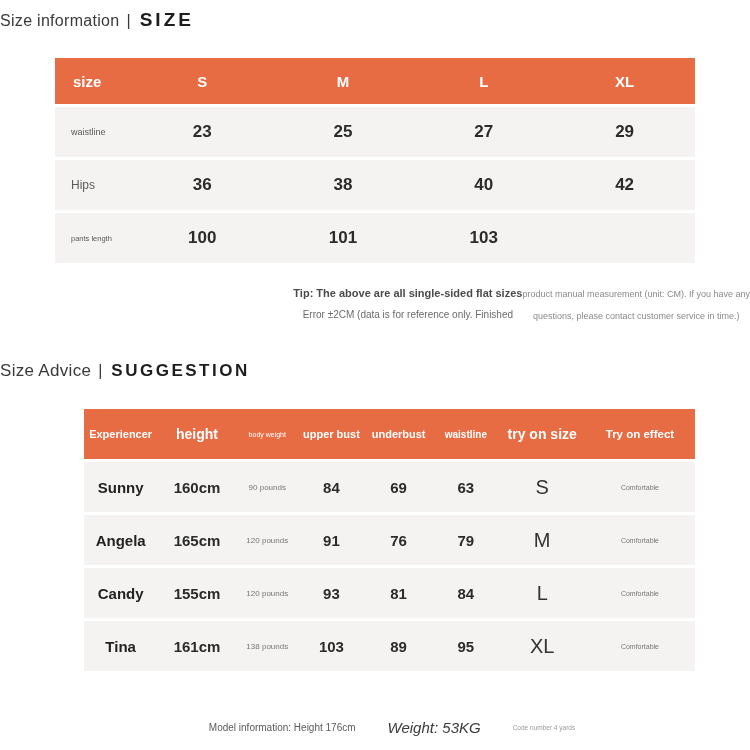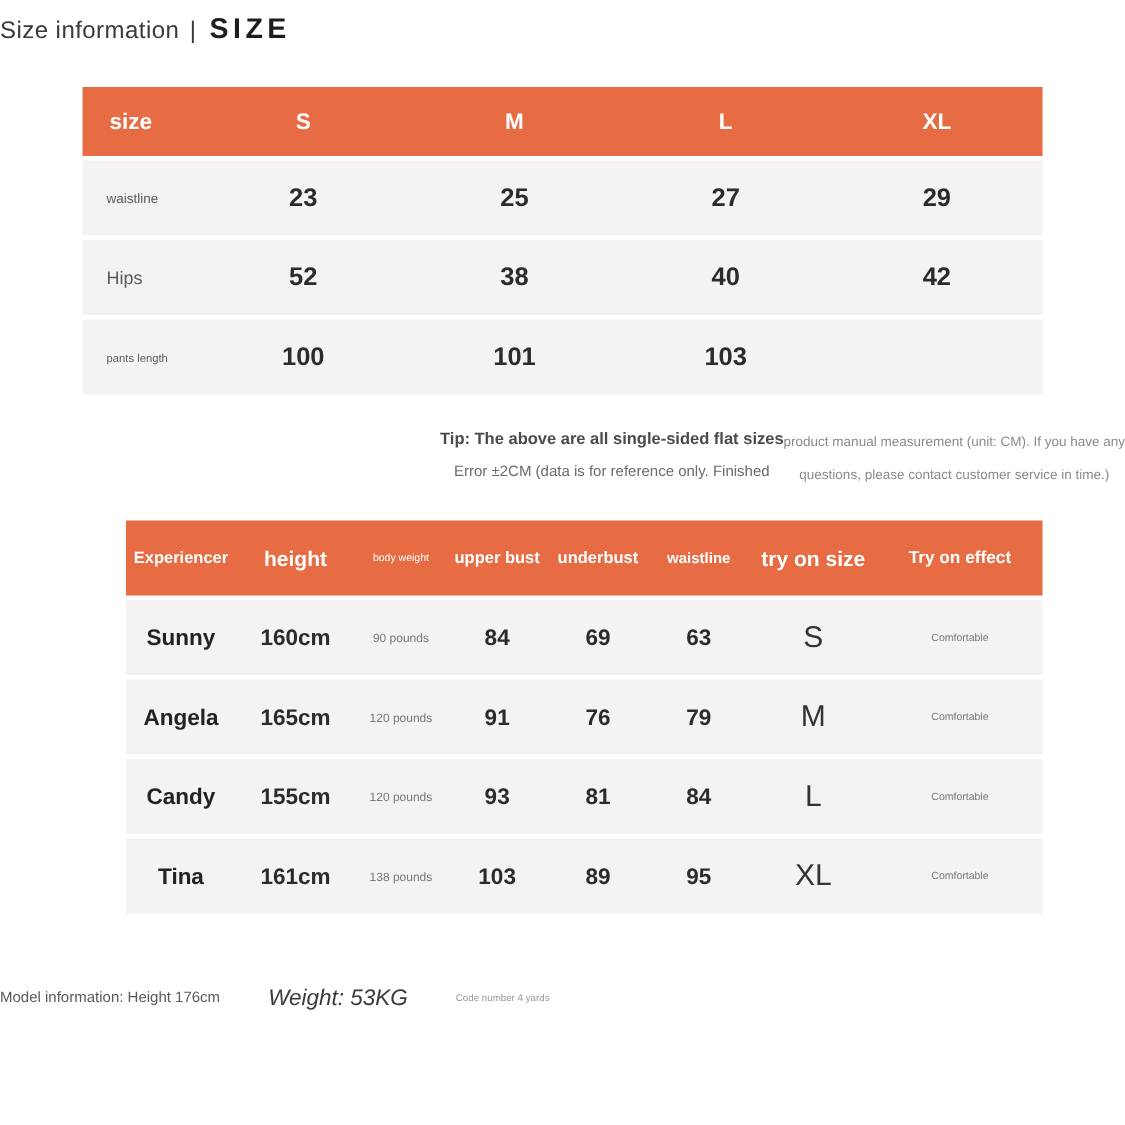--- a/index.html
+++ b/index.html
@@ -67,21 +67,21 @@
   .h-tryonsize{font-size:14px;font-weight:bold;}
   .h-tryoneffect{font-size:11.5px;font-weight:600;}
   .c-name{font-size:15px;font-weight:bold;color:#222222;}
   .c-height{font-size:15px;font-weight:600;color:#2b2b2b;}
   .c-pounds{font-size:8px;color:#777777;}
   .c-num{font-size:15px;font-weight:600;color:#2b2b2b;}
   .c-size{font-size:20px;font-weight:400;color:#333333;}
   .c-effect{font-size:7px;color:#777777;}
 
   
-  .footer{display:flex;justify-content:flex-start;align-items:center;gap:32px;margin-top:48px;}
+  .footer{display:flex;justify-content:center;align-items:center;gap:32px;margin-top:48px;padding-left:34px;}
   .f-model{font-size:10px;color:#5a5a5a;}
   .f-weight{font-size:15px;color:#3a3a3a;font-style:italic;}
   .f-code{font-size:6.5px;color:#999999;}
 </style>
 </head>
 <body>
 
 <div class="page">
 
   <div class="sec-title">
@@ -98,21 +98,21 @@
     </div>
     <div class="grid-row body-row">
       <div class="cell row-label lbl-waistline">waistline</div>
       <div class="cell val">23</div>
       <div class="cell val">25</div>
       <div class="cell val">27</div>
       <div class="cell val">29</div>
     </div>
     <div class="grid-row body-row">
       <div class="cell row-label lbl-hips">Hips</div>
-      <div class="cell val">52</div>
+      <div class="cell val">36</div>
       <div class="cell val">38</div>
       <div class="cell val">40</div>
       <div class="cell val">42</div>
     </div>
     <div class="grid-row body-row">
       <div class="cell row-label lbl-pants">pants length</div>
       <div class="cell val">100</div>
       <div class="cell val">101</div>
       <div class="cell val">103</div>
     </div>
@@ -122,20 +122,23 @@
     <div class="tip-col">
       <div class="tip-l1">Tip: The above are all single-sided flat sizes</div>
       <div class="tip-l2">Error ±2CM (data is for reference only. Finished</div>
     </div>
     <div class="tip-col">
       <div class="tip-r1">product manual measurement (unit: CM). If you have any</div>
       <div class="tip-r2">questions, please contact customer service in time.)</div>
     </div>
   </div>
 
+  <div class="sec-title title-advice">
+    <span class="t-left">Size Advice</span><span class="t-sep">|</span><span class="t-right">SUGGESTION</span>
+  </div>
 
   <div class="tbl tbl-advice">
     <div class="grid-row hdr">
       <div class="cell h-experiencer">Experiencer</div>
       <div class="cell h-height">height</div>
       <div class="cell h-bodyweight">body weight</div>
       <div class="cell h-upperbust">upper bust</div>
       <div class="cell h-underbust">underbust</div>
       <div class="cell h-waistline">waistline</div>
       <div class="cell h-tryonsize">try on size</div>

